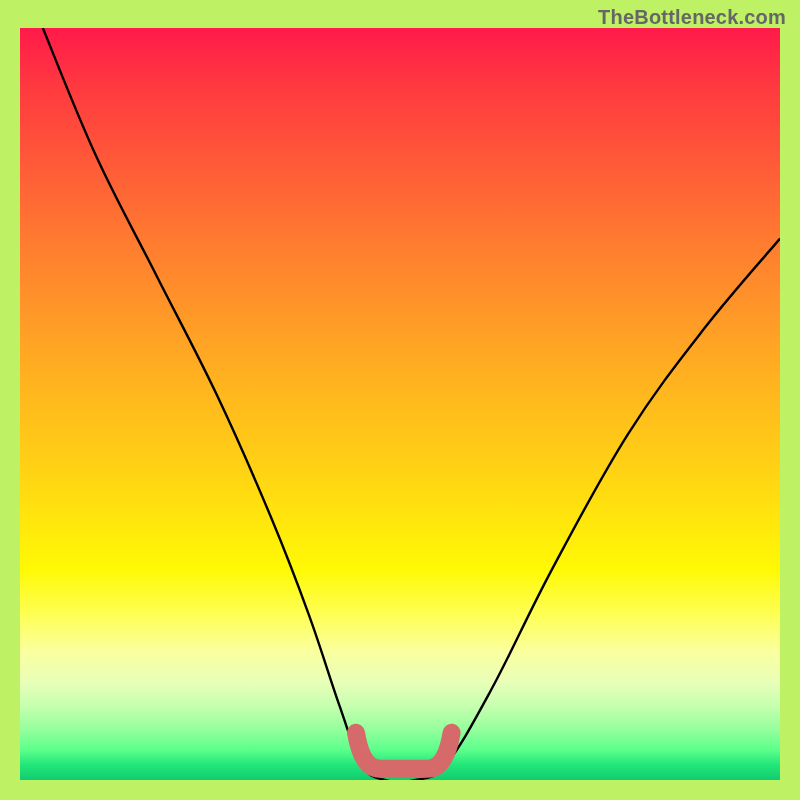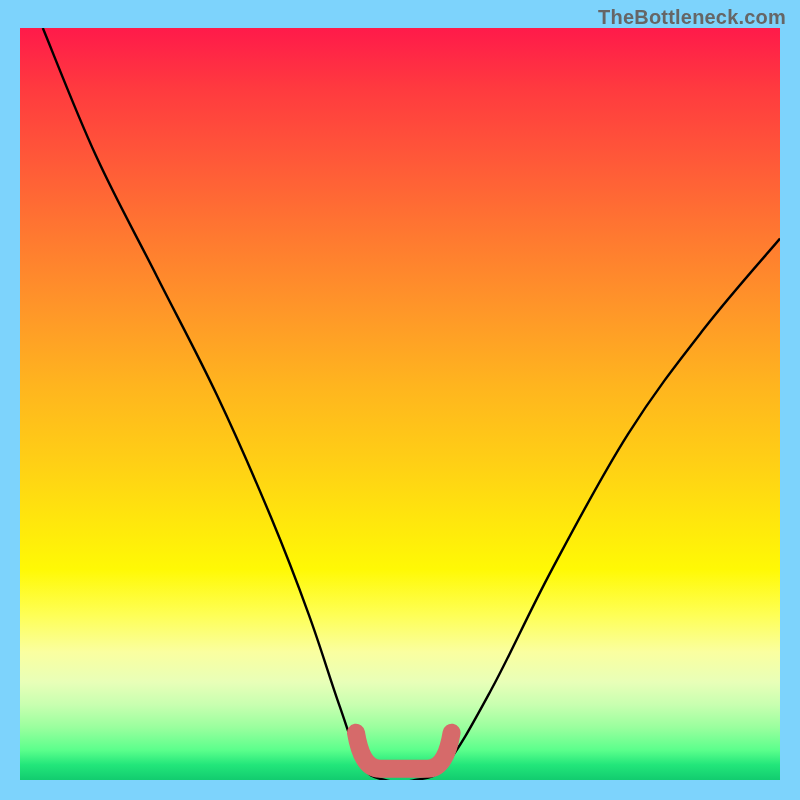--- a/index.html
+++ b/index.html
@@ -8,21 +8,21 @@
     width: 800px;
     height: 800px;
     background: #000;
     overflow: hidden;
     font-family: Arial, Helvetica, sans-serif;
   }
   .frame {
     position: relative;
     width: 800px;
     height: 800px;
-    background: #7dd3fc;
+    background: #bef264;
   }
   .attribution {
     position: absolute;
     top: 6px;
     right: 14px;
     color: #666;
     font-size: 20px;
     font-weight: 600;
     letter-spacing: 0.2px;
     z-index: 5;

